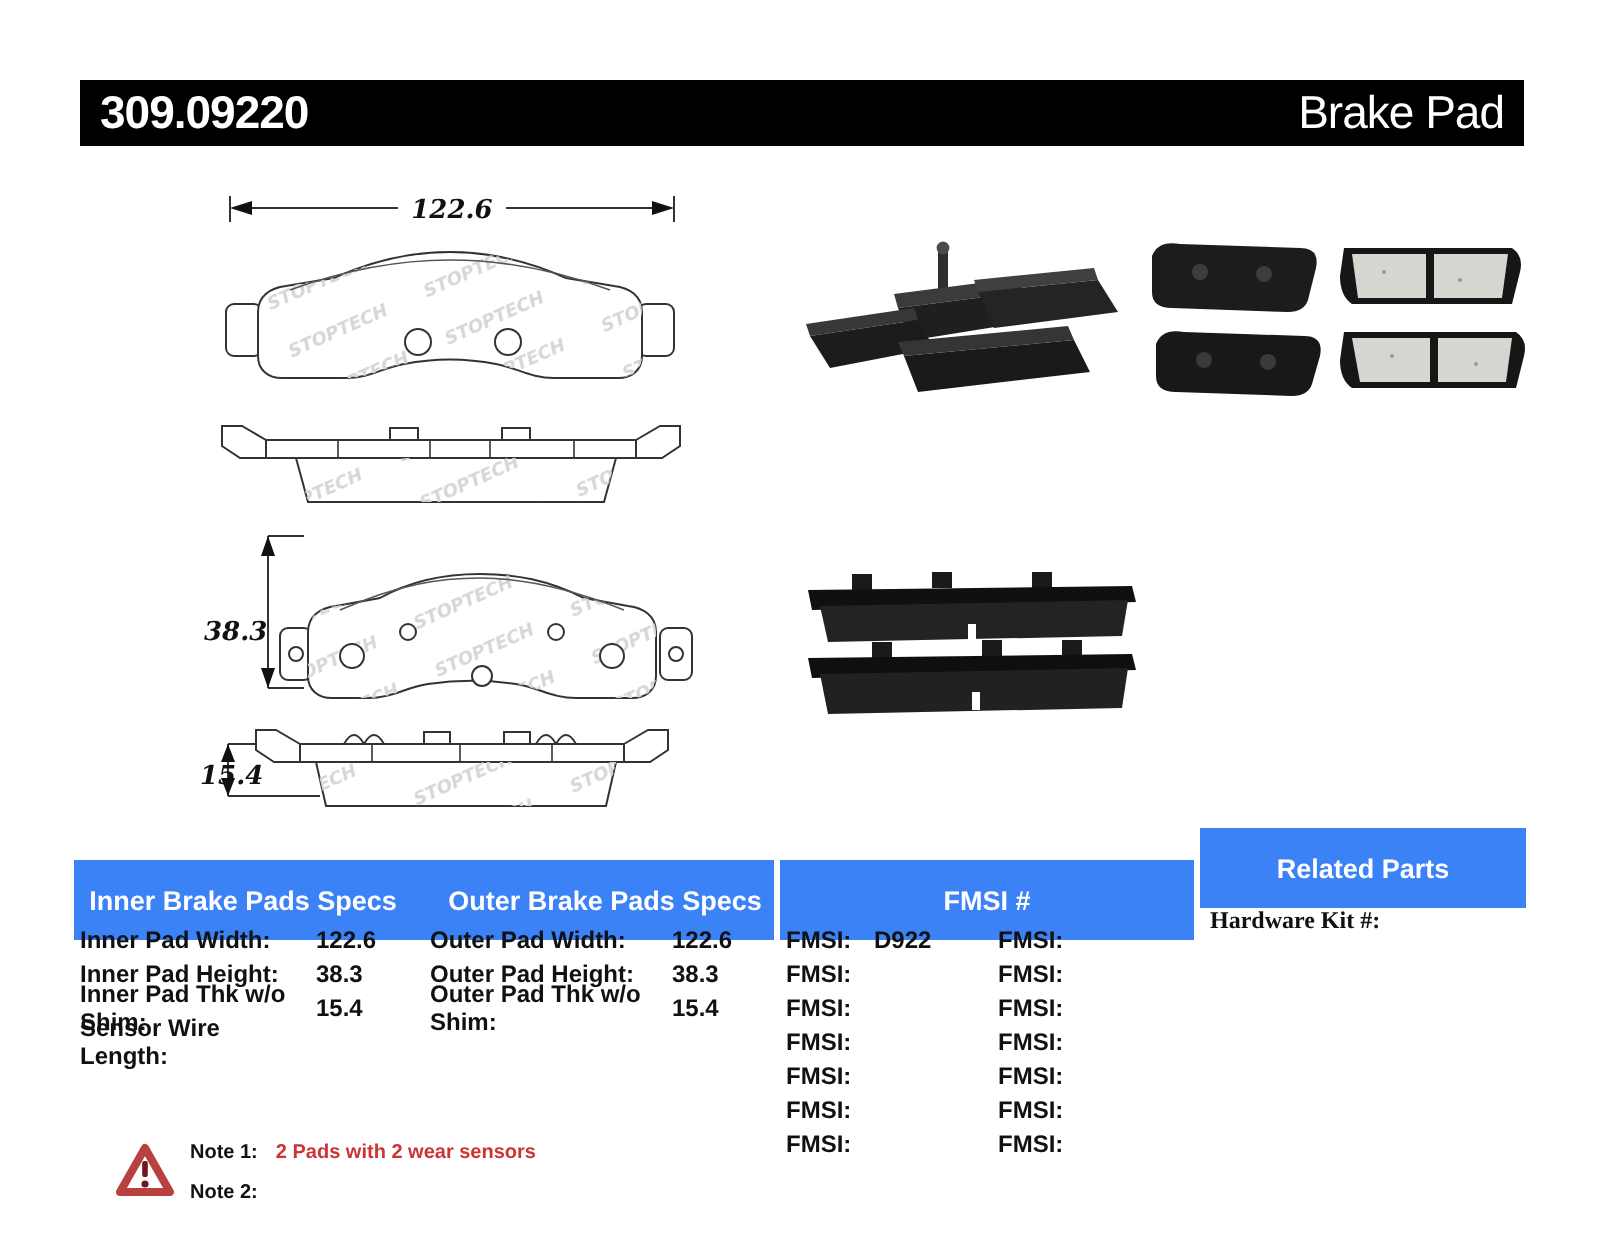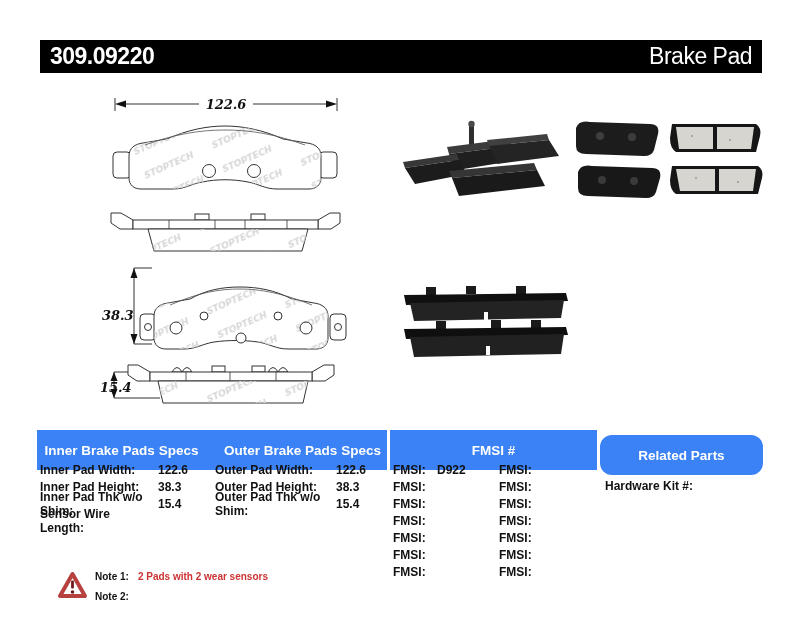--- a/index.html
+++ b/index.html
@@ -224,21 +224,21 @@
     </svg>
   </div>
 
   <div class="thead split" style="left:37px; top:410px; width:350px;">
     <span>Inner Brake Pads Specs</span>
     <span>Outer Brake Pads Specs</span>
   </div>
   <div class="thead" style="left:390px; top:410px; width:207px;">
     <span>FMSI #</span>
   </div>
-  <div class="thead" style="left:600px; top:415px; width:163px;border-radius:12px;">
+  <div class="thead" style="left:600px; top:394px; width:163px;">
     <span>Related Parts</span>
   </div>
 
   <div class="speccol inner-col" style="left:40px; top:441px; width:172px;">
     <div class="srow">
       <span class="sl">Inner Pad Width:</span>
       <span class="sv">122.6</span>
     </div>
     <div class="srow">
       <span class="sl">Inner Pad Height:</span>
@@ -307,21 +307,21 @@
       <span class="sv2"></span>
     </div>
     <div class="srow">
       <span class="sl1">FMSI:</span>
       <span class="sv1"></span>
       <span class="sl2">FMSI:</span>
       <span class="sv2"></span>
     </div>
   </div>
 
-  <div class="speccol rel-col" style="left:605px; top:457px; width:158px;">
+  <div class="speccol rel-col" style="left:605px; top:432px; width:158px;font-family:Liberation Serif, serif;">
     <div class="srow">
       <span class="sl">Hardware Kit #:</span>
       <span class="sv"></span>
     </div>
   </div>
 
   <svg class="warn" viewBox="0 0 31 29">
     <path d="M15.5 3 L28 25 H3 Z" fill="#ffffff" stroke="#b6413f" stroke-width="4" stroke-linejoin="round"></path>
     <rect x="14.1" y="9.5" width="2.8" height="8" rx="1" fill="#6e1a1d"></rect>
     <circle cx="15.5" cy="21" r="1.8" fill="#6e1a1d"></circle>

